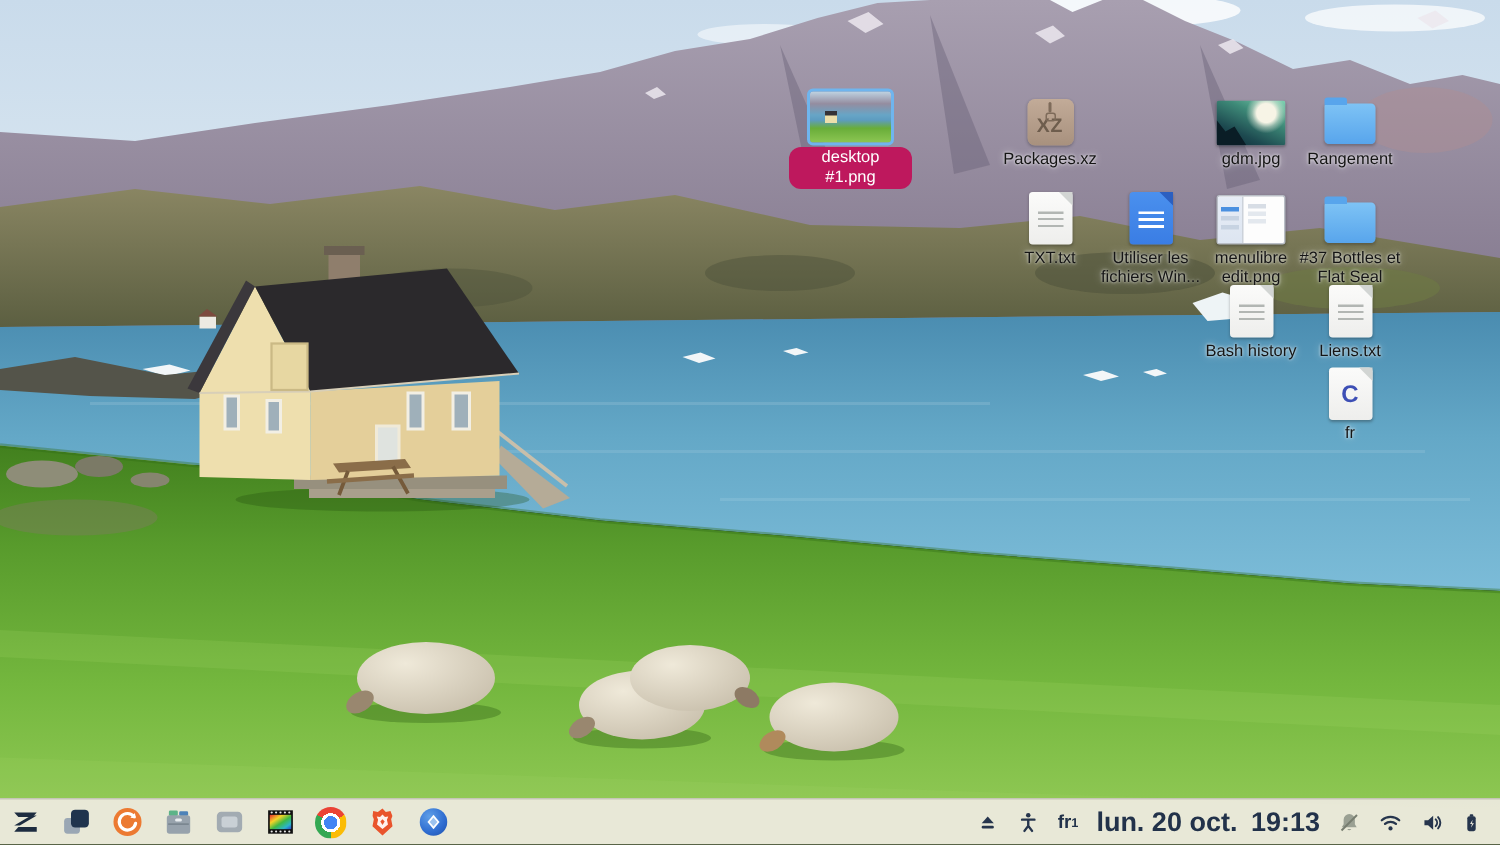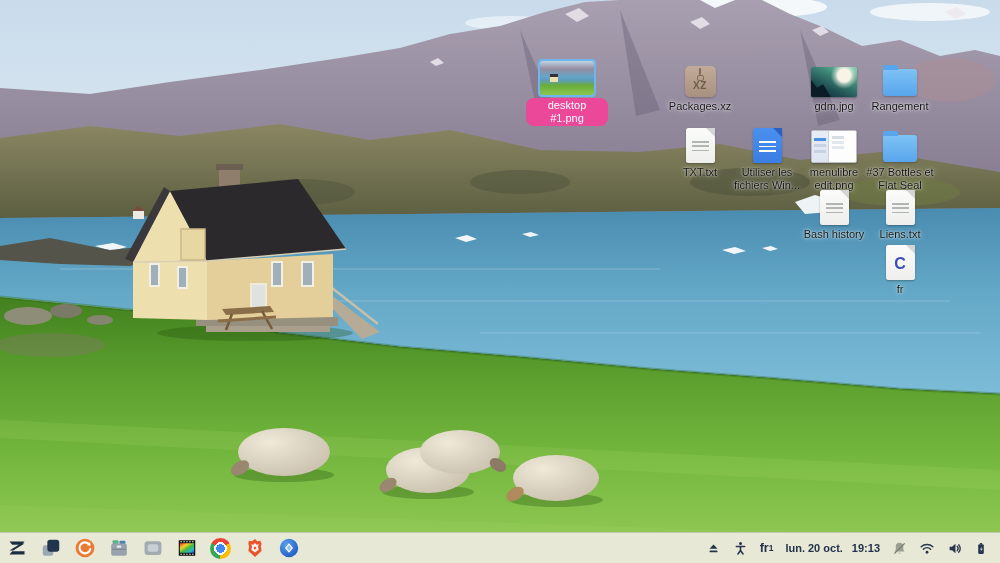--- a/index.html
+++ b/index.html
@@ -6,21 +6,21 @@
   .screen{position:relative;width:1000px;height:563px;overflow:hidden;
     font-family:"Liberation Sans","DejaVu Sans",sans-serif;-webkit-font-smoothing:antialiased;}
   .wallpaper{position:absolute;inset:0;width:100%;height:100%;display:block;}
 
   
   .icons-layer{position:absolute;inset:0;}
   .desktop-icon{position:absolute;width:82px;display:flex;flex-direction:column;align-items:center;cursor:default;}
   .glyph-box{height:40px;display:flex;align-items:flex-end;justify-content:center;}
   .ic-label{margin-top:3px;font-size:11px;line-height:1.2;text-align:center;color:#151515;max-width:80px;
     text-shadow:0 0 2px rgba(255,255,255,.95),0 0 6px rgba(255,255,255,.6);}
-  .selected .ic-label{background:#ec4899;color:#fff;text-shadow:none;border-radius:8px;padding:1px 21px;max-width:58px;}
+  .selected .ic-label{background:#be185d;color:#fff;text-shadow:none;border-radius:8px;padding:1px 21px;max-width:58px;}
 
   .g-doc{width:29px;height:35px;background:linear-gradient(180deg,#fbfbfa,#eeeeec);border-radius:2.5px;
     position:relative;box-shadow:0 1px 2px rgba(30,30,30,.35);}
   .g-doc::before{content:"";position:absolute;top:0;right:0;border-style:solid;border-width:0 9px 9px 0;
     border-color:transparent #d2d5d3 transparent transparent;}
   .g-doc::after{content:"";position:absolute;left:6px;right:6px;top:13px;height:13px;
     background:repeating-linear-gradient(180deg,#b2b6b3 0 1.6px,transparent 1.6px 4.4px);}
   .g-doc.noline::after{content:none;}
   .c-badge{position:absolute;inset:2px 0 0 0;display:flex;align-items:center;justify-content:center;
     font-weight:800;font-size:16px;color:#3d4fb5;}
@@ -36,21 +36,21 @@
     position:relative;margin-bottom:1px;box-shadow:0 1px 2px rgba(30,30,30,.3);}
   .g-folder::before{content:"";position:absolute;top:-4px;left:0;width:15px;height:5px;background:#58a5ec;
     border-radius:2px 2px 0 0;}
 
   .g-xz{width:31px;height:31px;background:linear-gradient(180deg,#c2ab98,#a8917e);border-radius:5px;
     position:relative;display:flex;align-items:flex-end;justify-content:center;box-shadow:0 1px 2px rgba(30,30,30,.3);}
   .g-xz::before{content:"";position:absolute;top:2px;left:50%;margin-left:-1px;width:2px;height:7px;
     background:#7e6b5a;border-radius:1px;}
   .g-xz::after{content:"";position:absolute;top:9px;left:50%;margin-left:-3px;width:5px;height:4px;
     border:1.5px solid #7e6b5a;border-radius:2px;}
-  .xz-badge{font-size:10px;font-weight:700;color:#6e5d4d;letter-spacing:.5px;margin-bottom:6px;}
+  .xz-badge{font-size:13px;font-weight:700;color:#6e5d4d;letter-spacing:.5px;margin-bottom:6px;}
 
   .g-thumb1{width:54px;height:34px;border-radius:2px;outline:2px solid #6fb5ee;position:relative;
     background:linear-gradient(180deg,#bfd3e2 0%,#948da0 24%,#67a5c6 46%,#5d9cc0 56%,#69ad39 72%,#8cc653 100%);}
   .g-thumb1::after{content:"";position:absolute;left:10px;top:13px;width:8px;height:5px;background:#ecdfab;
     border-top:3px solid #343236;}
   .g-thumbN{width:46px;height:30px;border-radius:2px;position:relative;overflow:hidden;box-shadow:0 1px 2px rgba(30,30,30,.4);
     background:radial-gradient(circle at 72% 28%,#f7f4e6 0 16%,rgba(247,244,230,.45) 24%,transparent 34%),
       linear-gradient(205deg,#7fd3b2 0%,#3e8a78 35%,#1d4a50 70%,#0d2836 100%);}
   .g-thumbN::after{content:"";position:absolute;left:0;bottom:0;width:20px;height:17px;background:#0a1d26;
     clip-path:polygon(0 100%,0 0,30% 45%,60% 25%,100% 100%);}
@@ -68,21 +68,21 @@
   .app{width:27px;height:27px;display:flex;align-items:center;justify-content:center;background:none;border:none;padding:0;cursor:pointer;}
   .app svg{width:22px;height:22px;display:block;}
   .i-chrome{width:21px;height:21px;border-radius:50%;
     background:radial-gradient(circle at 50% 50%,#4285f4 0 30%,#fff 30% 43%,rgba(0,0,0,0) 43%),
       conic-gradient(from 60deg,#fbbc05 0 120deg,#34a853 0 240deg,#ea4335 0 360deg);}
   .status{display:flex;align-items:center;gap:12px;padding-right:12px;color:#22324a;}
   .status .tbtn{display:flex;align-items:center;background:none;border:none;padding:0;color:#22324a;cursor:pointer;}
   .status svg{display:block;}
   .kb{font-size:12.5px;font-weight:600;}
   .kb sub{font-size:8.5px;}
-  .clock{font-size:11px;font-weight:700;display:flex;gap:9px;white-space:nowrap;}
+  .clock{font-size:18px;font-weight:700;display:flex;gap:9px;white-space:nowrap;}
 </style>
 </head>
 <body>
 
 <div class="screen">
 
   <svg class="wallpaper" viewBox="0 0 1000 563" preserveAspectRatio="none">
     <defs>
       <linearGradient id="skyG" x1="0" y1="0" x2="0" y2="1">
         <stop offset="0" stop-color="#c9dbeb"></stop>

